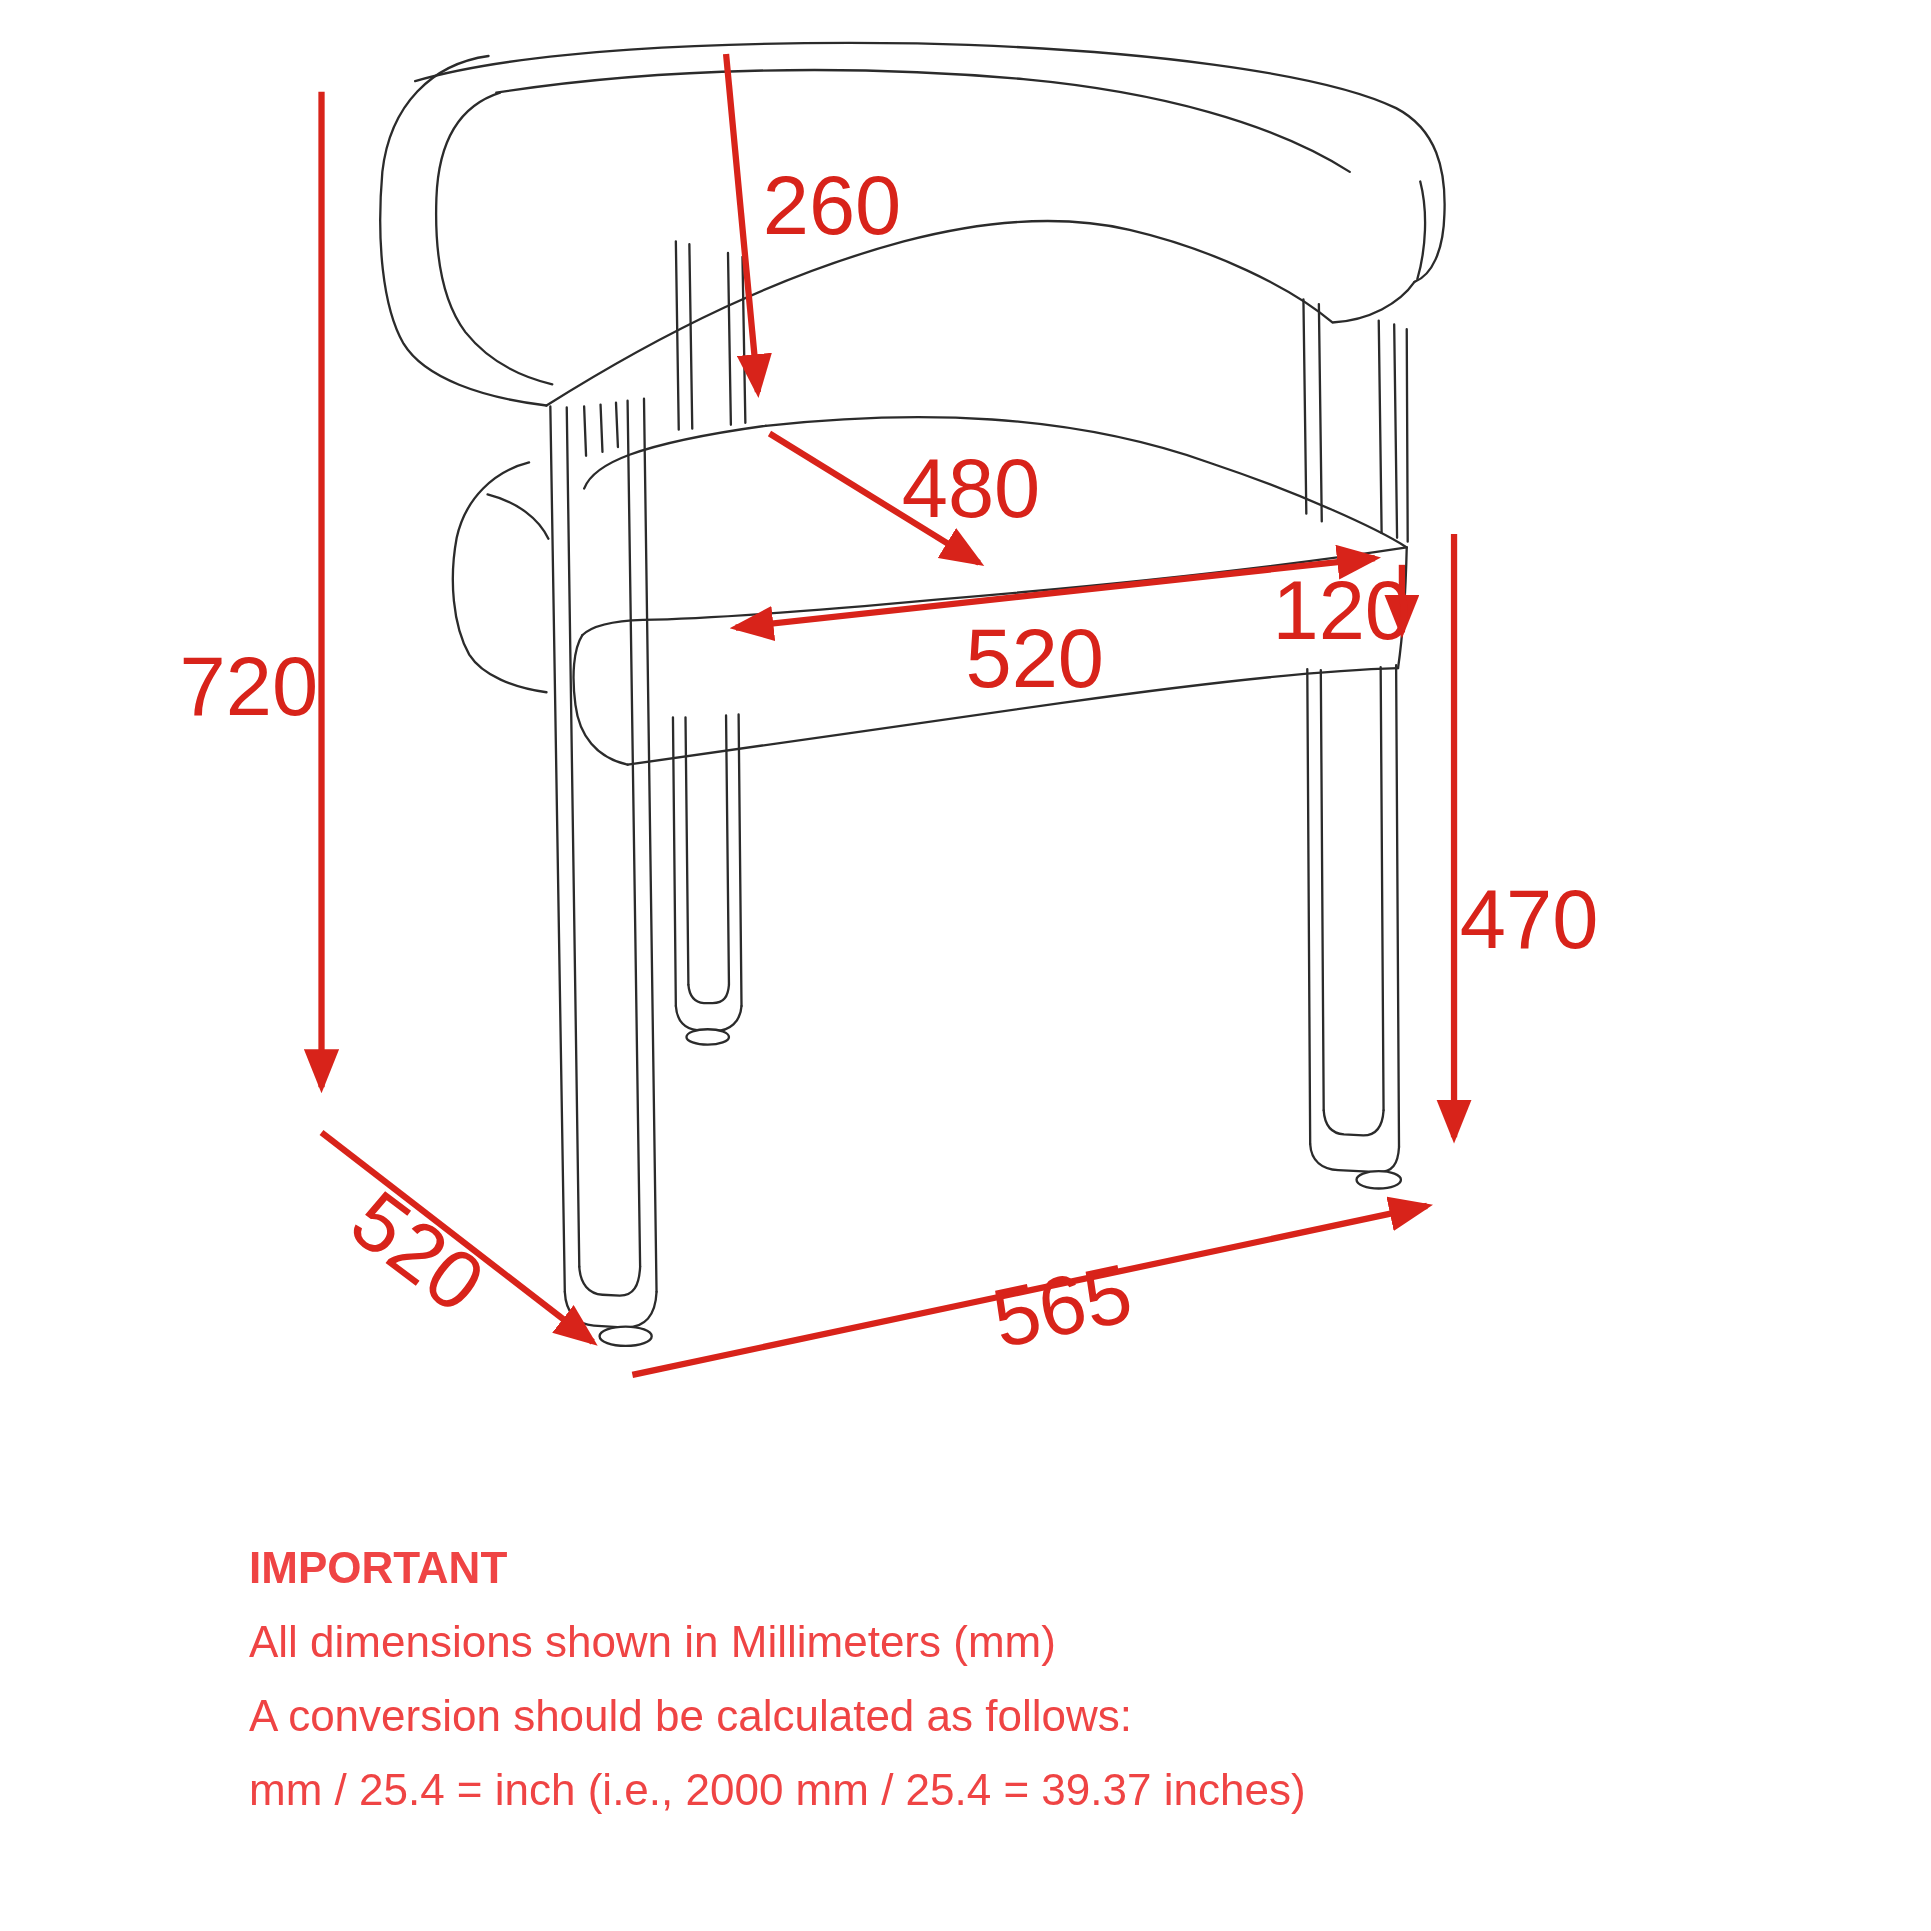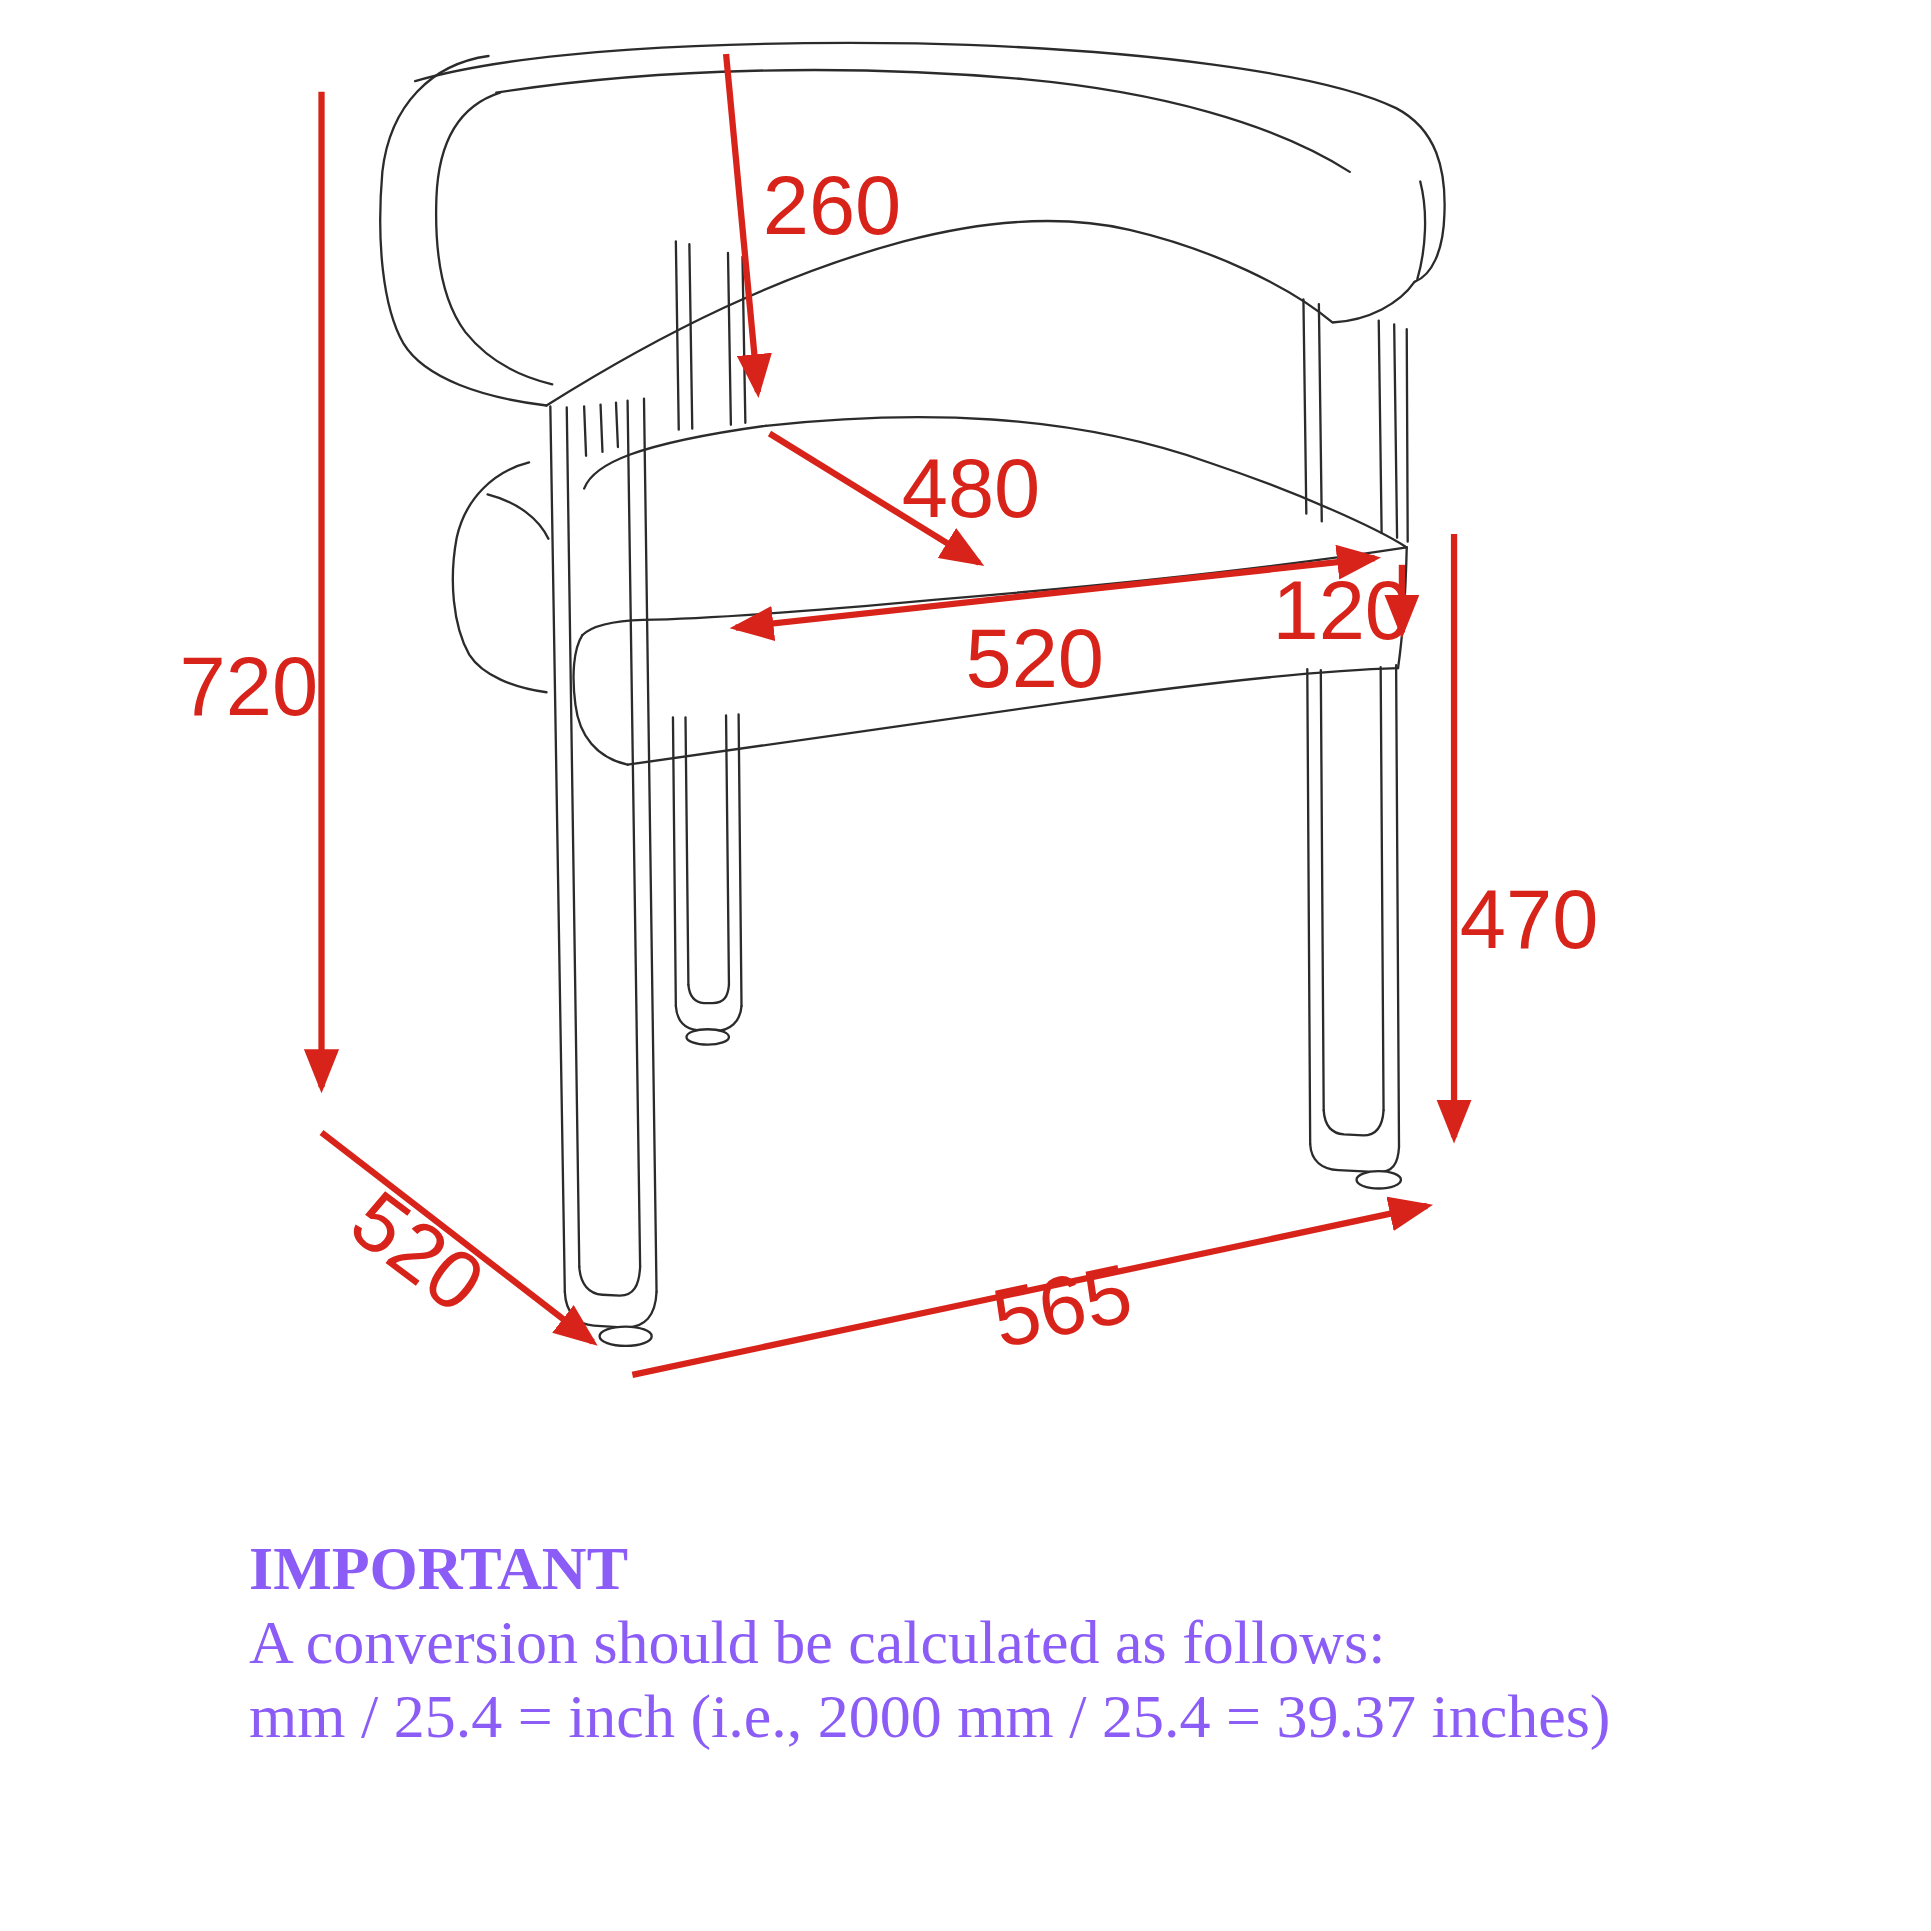--- a/index.html
+++ b/index.html
@@ -12,22 +12,22 @@
   svg{position:absolute;left:0;top:0;}
   .blk{fill:none;stroke:#2b2b2b;stroke-width:2.4;stroke-linecap:round;stroke-linejoin:round;}
   .blk-f{fill:#ffffff;stroke:#2b2b2b;stroke-width:2.4;}
   .red{fill:none;stroke:#d8231a;stroke-width:6.5;stroke-linecap:butt;}
   .dimtxt{
     font-family:"Liberation Sans", sans-serif;
     font-size:86px;fill:#d8231a;font-weight:400;
   }
   .note{
     position:absolute;left:249px;top:1531px;width:1641px;
-    color:#8b5cf6;font-size:62px;line-height:74px;
-    font-family:Liberation Serif, serif;letter-spacing:0px;
+    color:#ef4444;font-size:44px;line-height:74px;
+    font-family:Liberation Sans, sans-serif;letter-spacing:0px;
   }
   .note .hd{font-weight:700;}
   .note div{white-space:nowrap;}
 </style>
 </head>
 <body>
 
 <div class="canvas">
 
 <svg width="1931" height="1931" viewBox="0 0 2000 2000">
@@ -153,18 +153,19 @@
 
     <g>
       <path class="red" d="M 655,1424 L 1478,1249" marker-end="url(#ahE)"></path>
       <text class="dimtxt" transform="translate(1100,1352) rotate(-12)" text-anchor="middle" x="0" y="30">565</text>
     </g>
   </g>
 </svg>
 
   <div class="note">
     <div class="hd">IMPORTANT</div>
+    <div>All dimensions shown in Millimeters (mm)</div>
     <div>A conversion should be calculated as follows:</div>
     <div>mm / 25.4 = inch (i.e., 2000 mm / 25.4 = 39.37 inches)</div>
   </div>
 
 </div>
 
 
 </body></html>

